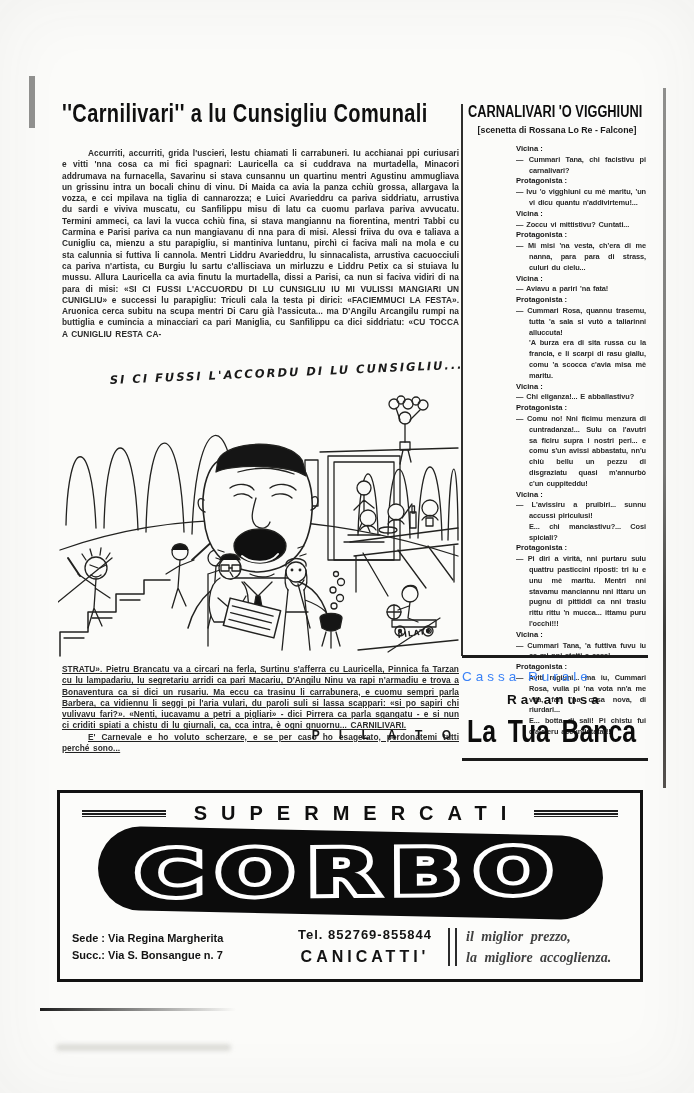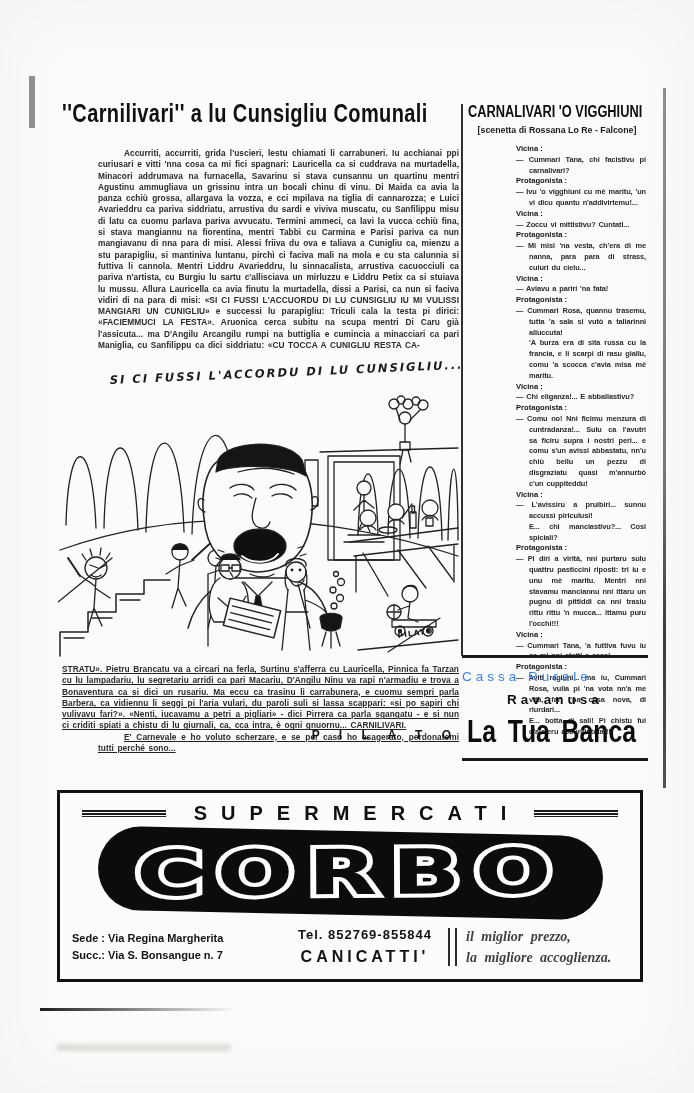--- a/index.html
+++ b/index.html
@@ -14,21 +14,21 @@
               filter:blur(2px);border-radius:4px;}
   .page-edge{position:absolute;left:663px;top:88px;width:2.5px;height:700px;
              background:linear-gradient(to bottom,#8f8f8d 0%,#777775 55%,#3a3a38 78%,#55514e 100%);}
   
   .title{position:absolute;left:62px;top:99px;margin:0;font-size:25px;font-weight:bold;color:#101010;
          white-space:nowrap;transform:scaleX(0.8);transform-origin:left center;letter-spacing:.5px;}
   .article-top{position:absolute;left:62px;top:148px;width:397px;}
   .article-bottom{position:absolute;left:62px;top:664px;width:397px;text-decoration:underline;}
   .apara{margin:0;font-size:8.3px;font-weight:bold;line-height:11.3px;text-align:justify;
          color:#2b2b2b;word-spacing:1.2px;letter-spacing:.05px;}
-  .apara.indent{text-indent:26px;margin-left:36px;}
+  .apara.indent{text-indent:26px;}
   .pilato{position:absolute;left:62px;top:728px;width:397px;text-align:right;font-weight:bold;
           font-size:12px;letter-spacing:8px;color:#161616;padding-right:2px;}
   
   .cartoon{position:absolute;left:58px;top:360px;}
   
   .col-divider{position:absolute;left:461px;top:104px;width:2px;height:552px;background:#2f2f2d;}
   .right-col{position:absolute;left:468px;top:103px;width:178px;}
   .rtitle-wrap{height:19px;white-space:nowrap;}
   .rtitle{display:inline-block;font-size:16px;font-weight:bold;color:#0e0e0e;white-space:nowrap;
           transform:scaleX(0.8);transform-origin:left center;}

